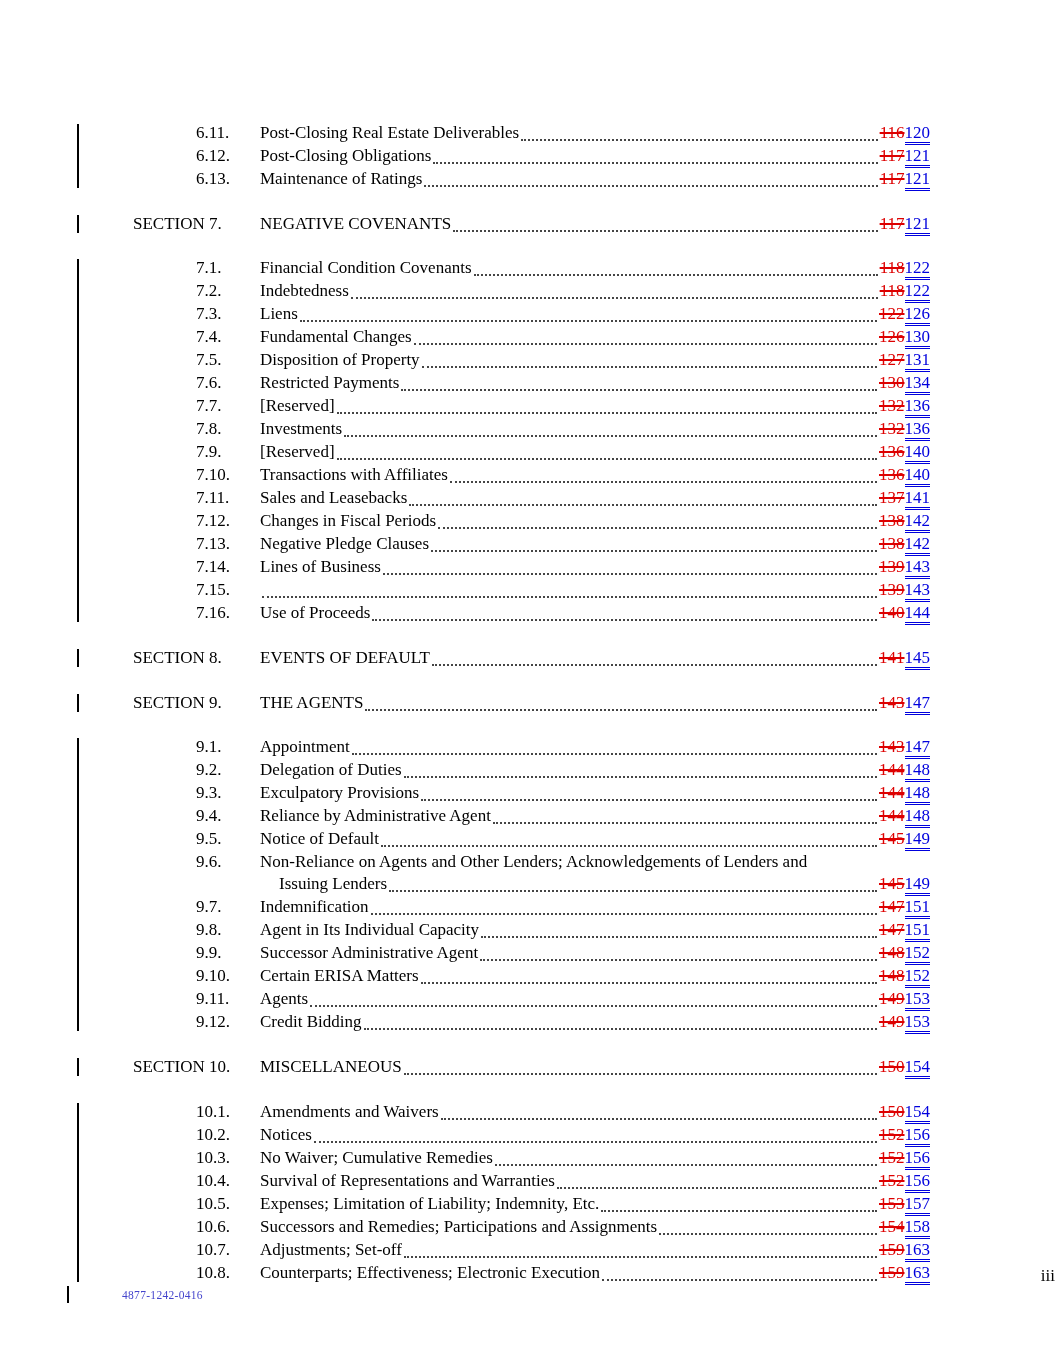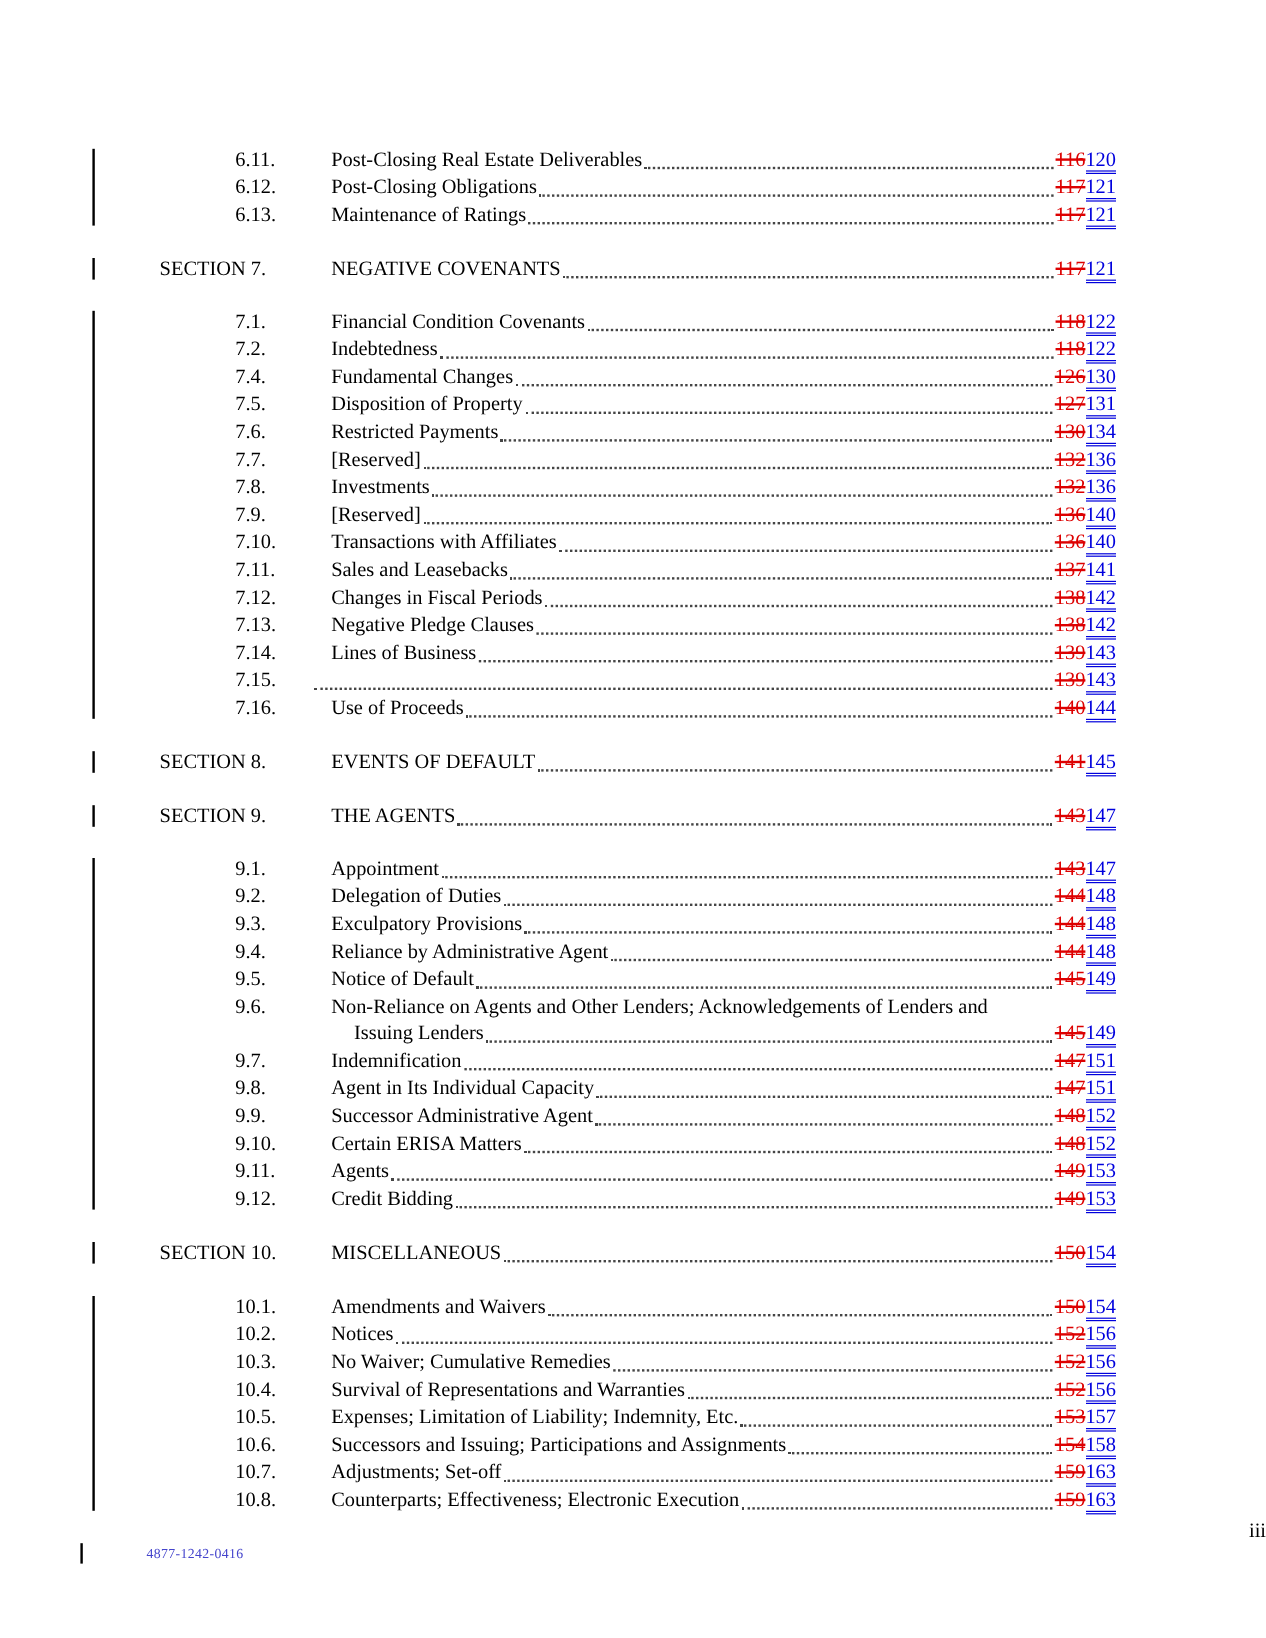--- a/index.html
+++ b/index.html
@@ -27,21 +27,21 @@
     display: flex;
     line-height: 21.7px;
     font-size: 17px;
   }
   .col-num {
     width: 127px;
     flex: 0 0 127px;
     white-space: nowrap;
   }
   .col-num.indent { padding-left: 63px; }
-  .title { white-space: nowrap; margin-left: 16px; }
+  .title { white-space: nowrap; }
   .title.wrap-first { white-space: nowrap; font-family: Liberation Serif, serif; }
   .title.continuation { padding-left: 19px; white-space: nowrap; }
   .leader {
     flex: 1 1 auto;
     min-width: 8px;
     border-bottom: 2px dotted var(--leader-color, #454545);
     align-self: flex-end;
     margin: 0 2px 4px 2px;
   }
   .pages { white-space: nowrap; }
@@ -119,20 +119,26 @@
         <span class="leader"></span>
         <span class="pages"><span class="pg-old">118</span><span class="pg-new">122</span></span>
       </div>
       <div class="row">
         <span class="col-num indent">7.2.</span>
         <span class="title">Indebtedness</span>
         <span class="leader"></span>
         <span class="pages"><span class="pg-old">118</span><span class="pg-new">122</span></span>
       </div>
       <div class="row">
+        <span class="col-num indent">7.3.</span>
+        <span class="title">Liens</span>
+        <span class="leader"></span>
+        <span class="pages"><span class="pg-old">122</span><span class="pg-new">126</span></span>
+      </div>
+      <div class="row">
         <span class="col-num indent">7.4.</span>
         <span class="title">Fundamental Changes</span>
         <span class="leader"></span>
         <span class="pages"><span class="pg-old">126</span><span class="pg-new">130</span></span>
       </div>
       <div class="row">
         <span class="col-num indent">7.5.</span>
         <span class="title">Disposition of Property</span>
         <span class="leader"></span>
         <span class="pages"><span class="pg-old">127</span><span class="pg-new">131</span></span>
@@ -336,21 +342,21 @@
         <span class="pages"><span class="pg-old">152</span><span class="pg-new">156</span></span>
       </div>
       <div class="row">
         <span class="col-num indent">10.5.</span>
         <span class="title">Expenses; Limitation of Liability; Indemnity, Etc.</span>
         <span class="leader"></span>
         <span class="pages"><span class="pg-old">153</span><span class="pg-new">157</span></span>
       </div>
       <div class="row">
         <span class="col-num indent">10.6.</span>
-        <span class="title">Successors and Issuing; Participations and Assignments</span>
+        <span class="title">Successors and Remedies; Participations and Assignments</span>
         <span class="leader"></span>
         <span class="pages"><span class="pg-old">154</span><span class="pg-new">158</span></span>
       </div>
       <div class="row">
         <span class="col-num indent">10.7.</span>
         <span class="title">Adjustments; Set-off</span>
         <span class="leader"></span>
         <span class="pages"><span class="pg-old">159</span><span class="pg-new">163</span></span>
       </div>
       <div class="row">

